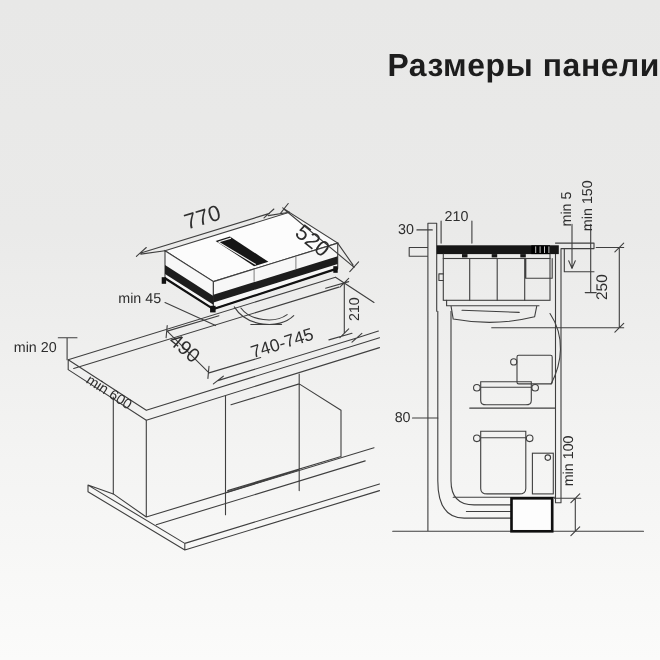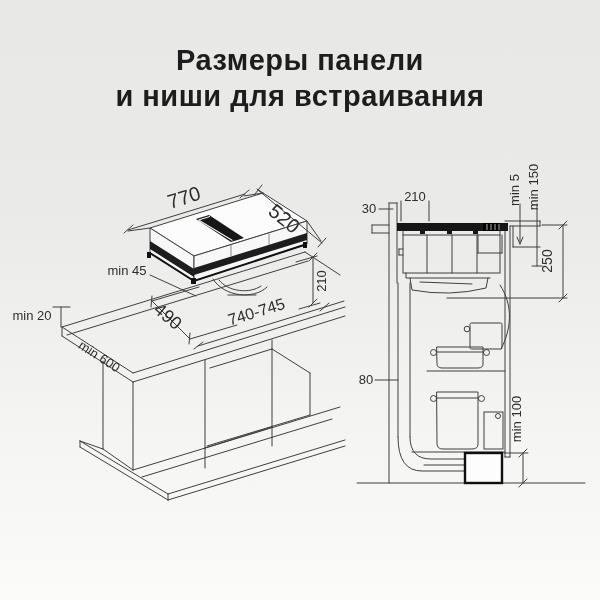--- a/index.html
+++ b/index.html
@@ -1,34 +1,33 @@
 <!DOCTYPE html>
 <html><head>
 <meta charset="utf-8">
 <style>
   html,body{margin:0;padding:0;}
   body{width:600px;height:600px;overflow:hidden;
        font-family:"Liberation Sans",sans-serif;}
   .page{position:relative;width:600px;height:600px;
         background:linear-gradient(180deg,#e8e8e7 0%,#eaeae9 35%,#f4f4f3 70%,#fbfbfa 100%);}
-  .title{position:absolute;top:42px;left:0;width:600px;text-align:center;
+  .title{position:absolute;top:42px;left:0;width:600px;text-align:right;
          color:#1d1d1d;font-weight:700;font-size:29px;line-height:1.25;letter-spacing:.5px;}
   svg{position:absolute;top:0;left:0;}
   svg text{font-family:"Liberation Sans",sans-serif;fill:#2e2e2e;}
   .ln{stroke:#3f3f3f;stroke-width:1;fill:none;stroke-linecap:round;}
   .thin{stroke:#5a5a5a;stroke-width:.7;fill:none;}
 </style>
 </head>
 <body>
 
 <div class="page">
 
   <div class="title">
     <div>Размеры панели</div>
-    <div>и ниши для встраивания</div>
   </div>
 
   <svg width="600" height="600" viewBox="0 0 600 600">
 
     <g>
 
       <g>
         <path class="ln" d="M62,327 L305,252 M67,335 L308,261 M62,327 L62,336
                            M62,336 L133,382 M62,327 L133,373
                            M133,373 L345,307 M133,382 L345,316 M305,252 L340,275"></path>

